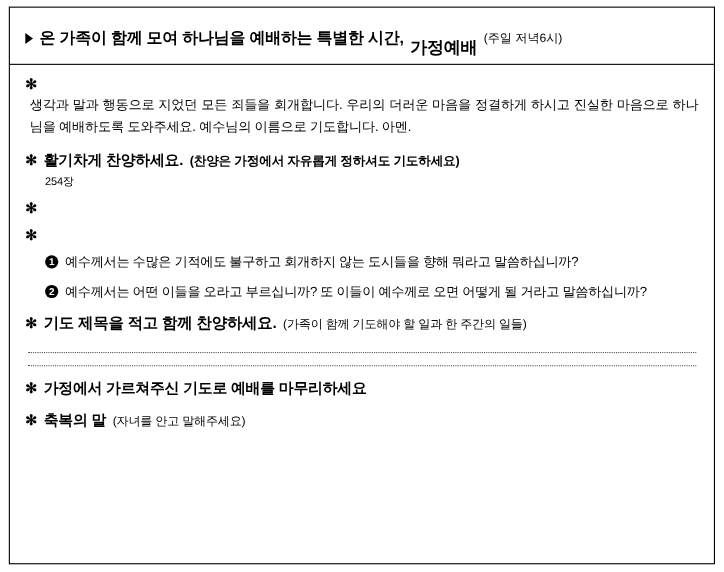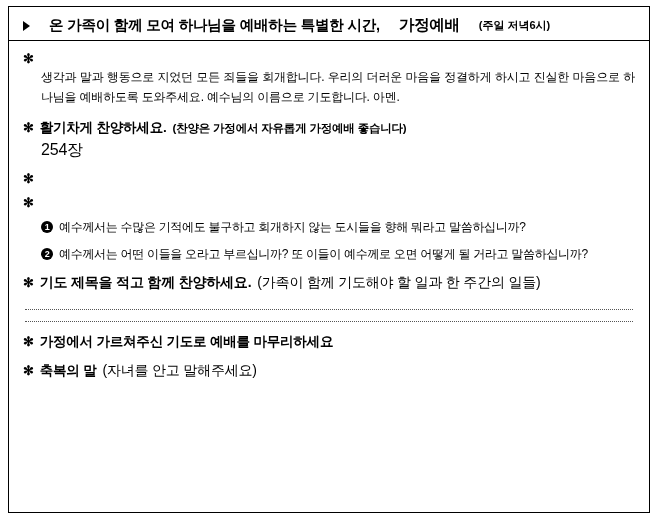--- a/index.html
+++ b/index.html
@@ -35,21 +35,21 @@
     right: 0;
     bottom: 0;
     padding: 0 14px;
     box-sizing: border-box;
   }
 
   
   .title-row {
     display: flex;
     align-items: center;
-    gap: 19px;
+    gap: 6px;
     padding-top: 8px;
     padding-bottom: 4px;
     border-bottom: 1.5px solid #000000;
     margin: 0 -14px;
     padding-left: 14px;
     padding-right: 14px;
   }
   .tri-icon {
     display: inline-block;
     width: 0;
@@ -61,24 +61,25 @@
   }
   .title-main {
     font-size: 14.5px;
     font-weight: bold;
     letter-spacing: -0.2px;
   }
   .title-strong {
     font-size: 15.5px;
     font-weight: bold;
     letter-spacing: -0.3px;
+    margin-top: 18px;
   }
   .title-sub {
     font-size: 11px;
-    font-weight: bold;
+    font-weight: normal;
     text-align: center;
   }
 
   
   .section {
     margin-top: 11px;
   }
   .head {
     display: flex;
     align-items: baseline;
@@ -87,39 +88,39 @@
     font-weight: bold;
     letter-spacing: -0.2px;
   }
   .bullet {
     font-size: 13px;
     font-weight: bold;
     flex: 0 0 auto;
     line-height: 1;
   }
   .head-note {
-    font-size: 14px;
+    font-size: 11px;
     font-weight: normal;
     letter-spacing: -0.2px;
   }
   .head-note-b {
     font-size: 11.5px;
     font-weight: bold;
     letter-spacing: -0.2px;
   }
   .body-text {
     font-size: 12px;
     line-height: 1.65;
     margin-top: 3px;
-    margin-left: 18px;
+    margin-left: 4px;
     letter-spacing: -0.2px;
     text-align: justify;
   }
   .body-short {
-    font-size: 16px;
+    font-size: 10px;
     margin-top: 3px;
     margin-left: 18px;
     letter-spacing: -0.2px;
   }
   .qitem {
     display: flex;
     align-items: baseline;
     gap: 6px;
     font-size: 12px;
     margin-top: 10px;
@@ -173,21 +174,21 @@
         <div class="head">
           <span class="bullet">✻</span>
         </div>
         <div class="body-text">생각과 말과 행동으로 지었던 모든 죄들을 회개합니다. 우리의 더러운 마음을 정결하게 하시고 진실한 마음으로 하나님을 예배하도록 도와주세요. 예수님의 이름으로 기도합니다. 아멘.</div>
       </div>
 
       <div class="section">
         <div class="head">
           <span class="bullet">✻</span>
           <span>활기차게 찬양하세요.</span>
-          <span class="head-note-b">(찬양은 가정에서 자유롭게 가정예배 좋습니다)</span>
+          <span class="head-note-b">(찬양은 가정에서 자유롭게 정하셔도 기도하세요)</span>
         </div>
         <div class="body-short">254장</div>
       </div>
 
       <div class="section">
         <div class="head">
           <span class="bullet">✻</span>
         </div>
       </div>
 

